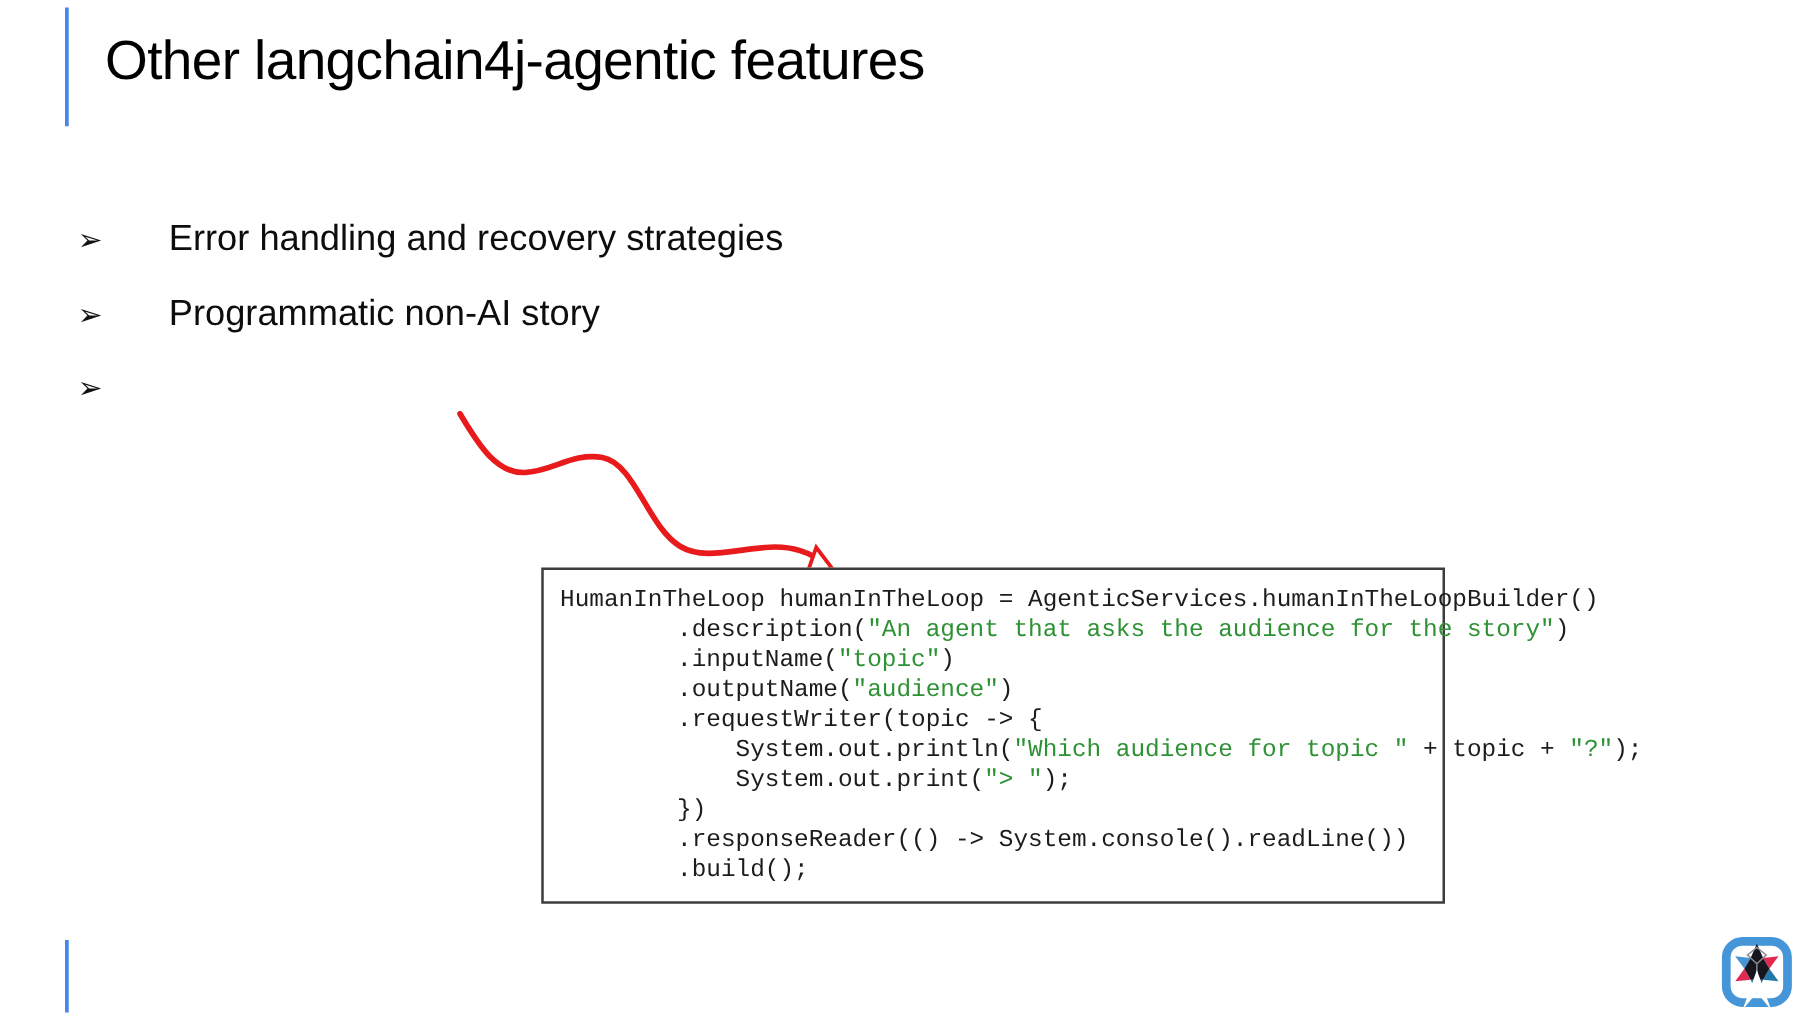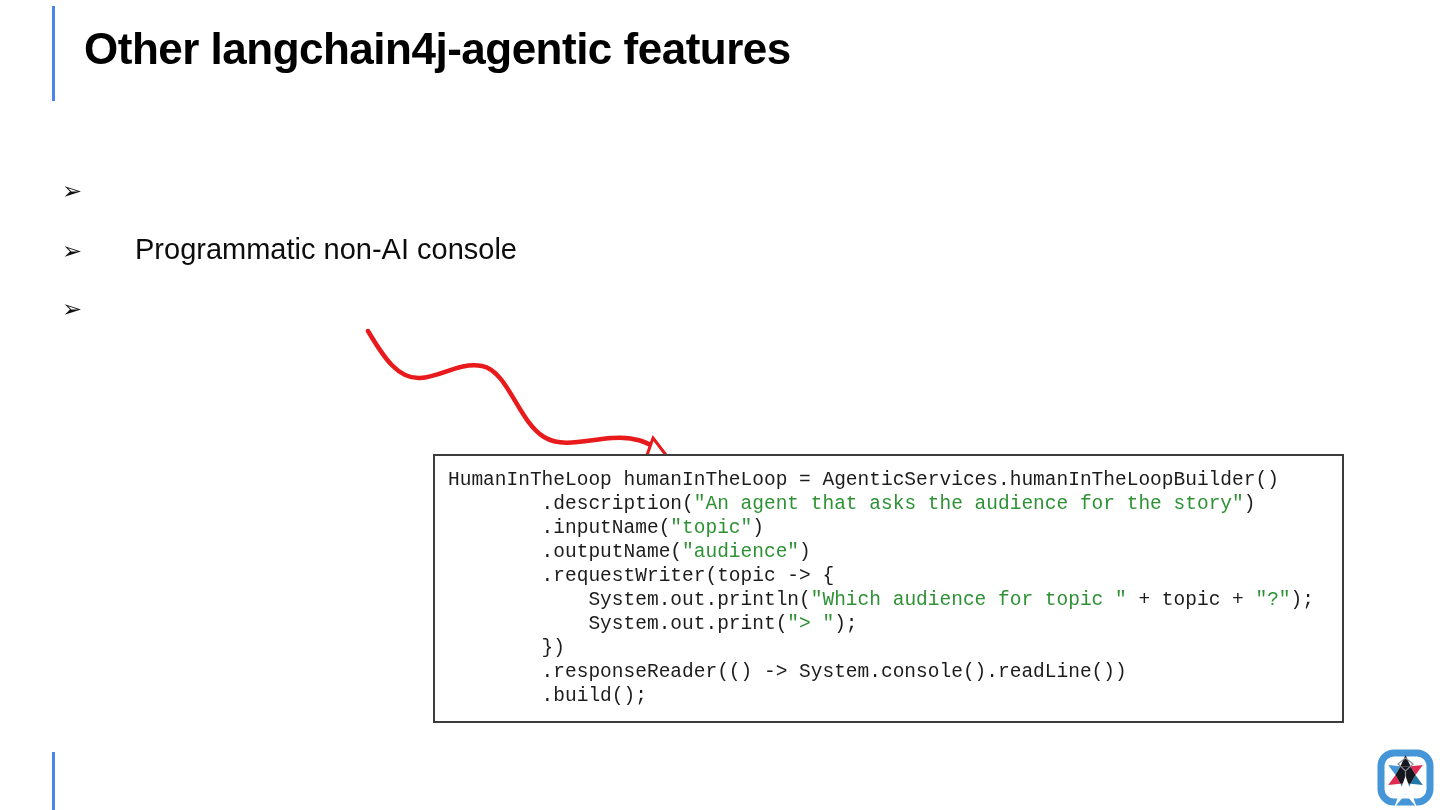--- a/index.html
+++ b/index.html
@@ -14,41 +14,41 @@
 
   .accent-line {
     position: absolute; left: 52px; width: 3px;
     background: var(--accent_blue, #4a86e8);
   }
   .accent-line.top { top: 6px; height: 95px; }
   .accent-line.bottom { top: 752px; height: 58px; }
 
   .title {
     position: absolute; left: 84px; top: 24px; margin: 0;
-    font-size: 44px; font-weight: 700; letter-spacing: -0.5px;
+    font-size: 44px; font-weight: 400; letter-spacing: -0.5px;
     color: var(--title_ink, #000);
     white-space: nowrap;
   }
 
   .bullets {
     position: absolute; left: 62px; top: 174px;
     margin: 0; padding: 0; list-style: none;
   }
   .bullet {
     display: flex; align-items: baseline;
     font-size: 29px; line-height: 34px; color: #0d0d0d;
     margin-bottom: 24px; white-space: nowrap;
   }
   .bullet .glyph { width: 73px; font-size: 24px; color: #111; }
 
   .arrow-svg { position: absolute; left: 350px; top: 318px; }
 
   .codebox {
     position: absolute; left: 433px; top: 454px;
-    width: 911px; height: 269px;
+    width: 723px; height: 269px;
     border: 2px solid var(--box_border, #3c3c3c);
     box-sizing: border-box; background: #fff;
   }
   .code {
     margin: 0; padding: 12px 0 0 13px;
     font-family: "Liberation Mono", "DejaVu Sans Mono", monospace;
     font-size: 19.5px; line-height: 24px;
     white-space: pre; color: var(--code_ink, #1c1c1c);
   }
   .code-line { height: 24px; }
@@ -62,24 +62,25 @@
 
 <div class="slide">
 
   <div class="accent-line top"></div>
 
   <h1 class="title">Other langchain4j-agentic features</h1>
 
   <ul class="bullets">
       <li class="bullet">
         <span class="glyph">➢</span>
+        <span>Error handling and recovery strategies</span>
       </li>
       <li class="bullet">
         <span class="glyph">➢</span>
-        <span>Programmatic non-AI console</span>
+        <span>Programmatic non-AI story</span>
       </li>
       <li class="bullet">
         <span class="glyph">➢</span>
       </li>
     </ul>
 
   <svg class="arrow-svg" width="335" height="150" viewBox="0 0 335 150">
     <path d="M18,13 C34,40 48,61 70,60 C92,59 108,44 132,48 C158,53 168,103 194,119 C212,130 236,122 262,120 C284,118 298,124 312,134" fill="none" stroke="#e81a1b" stroke-width="4.5" stroke-linecap="round"></path>
     <polygon points="303,120 316,137 296,140" fill="#ffffff" stroke="#e81a1b" stroke-width="3" stroke-linejoin="miter"></polygon>
   </svg>

